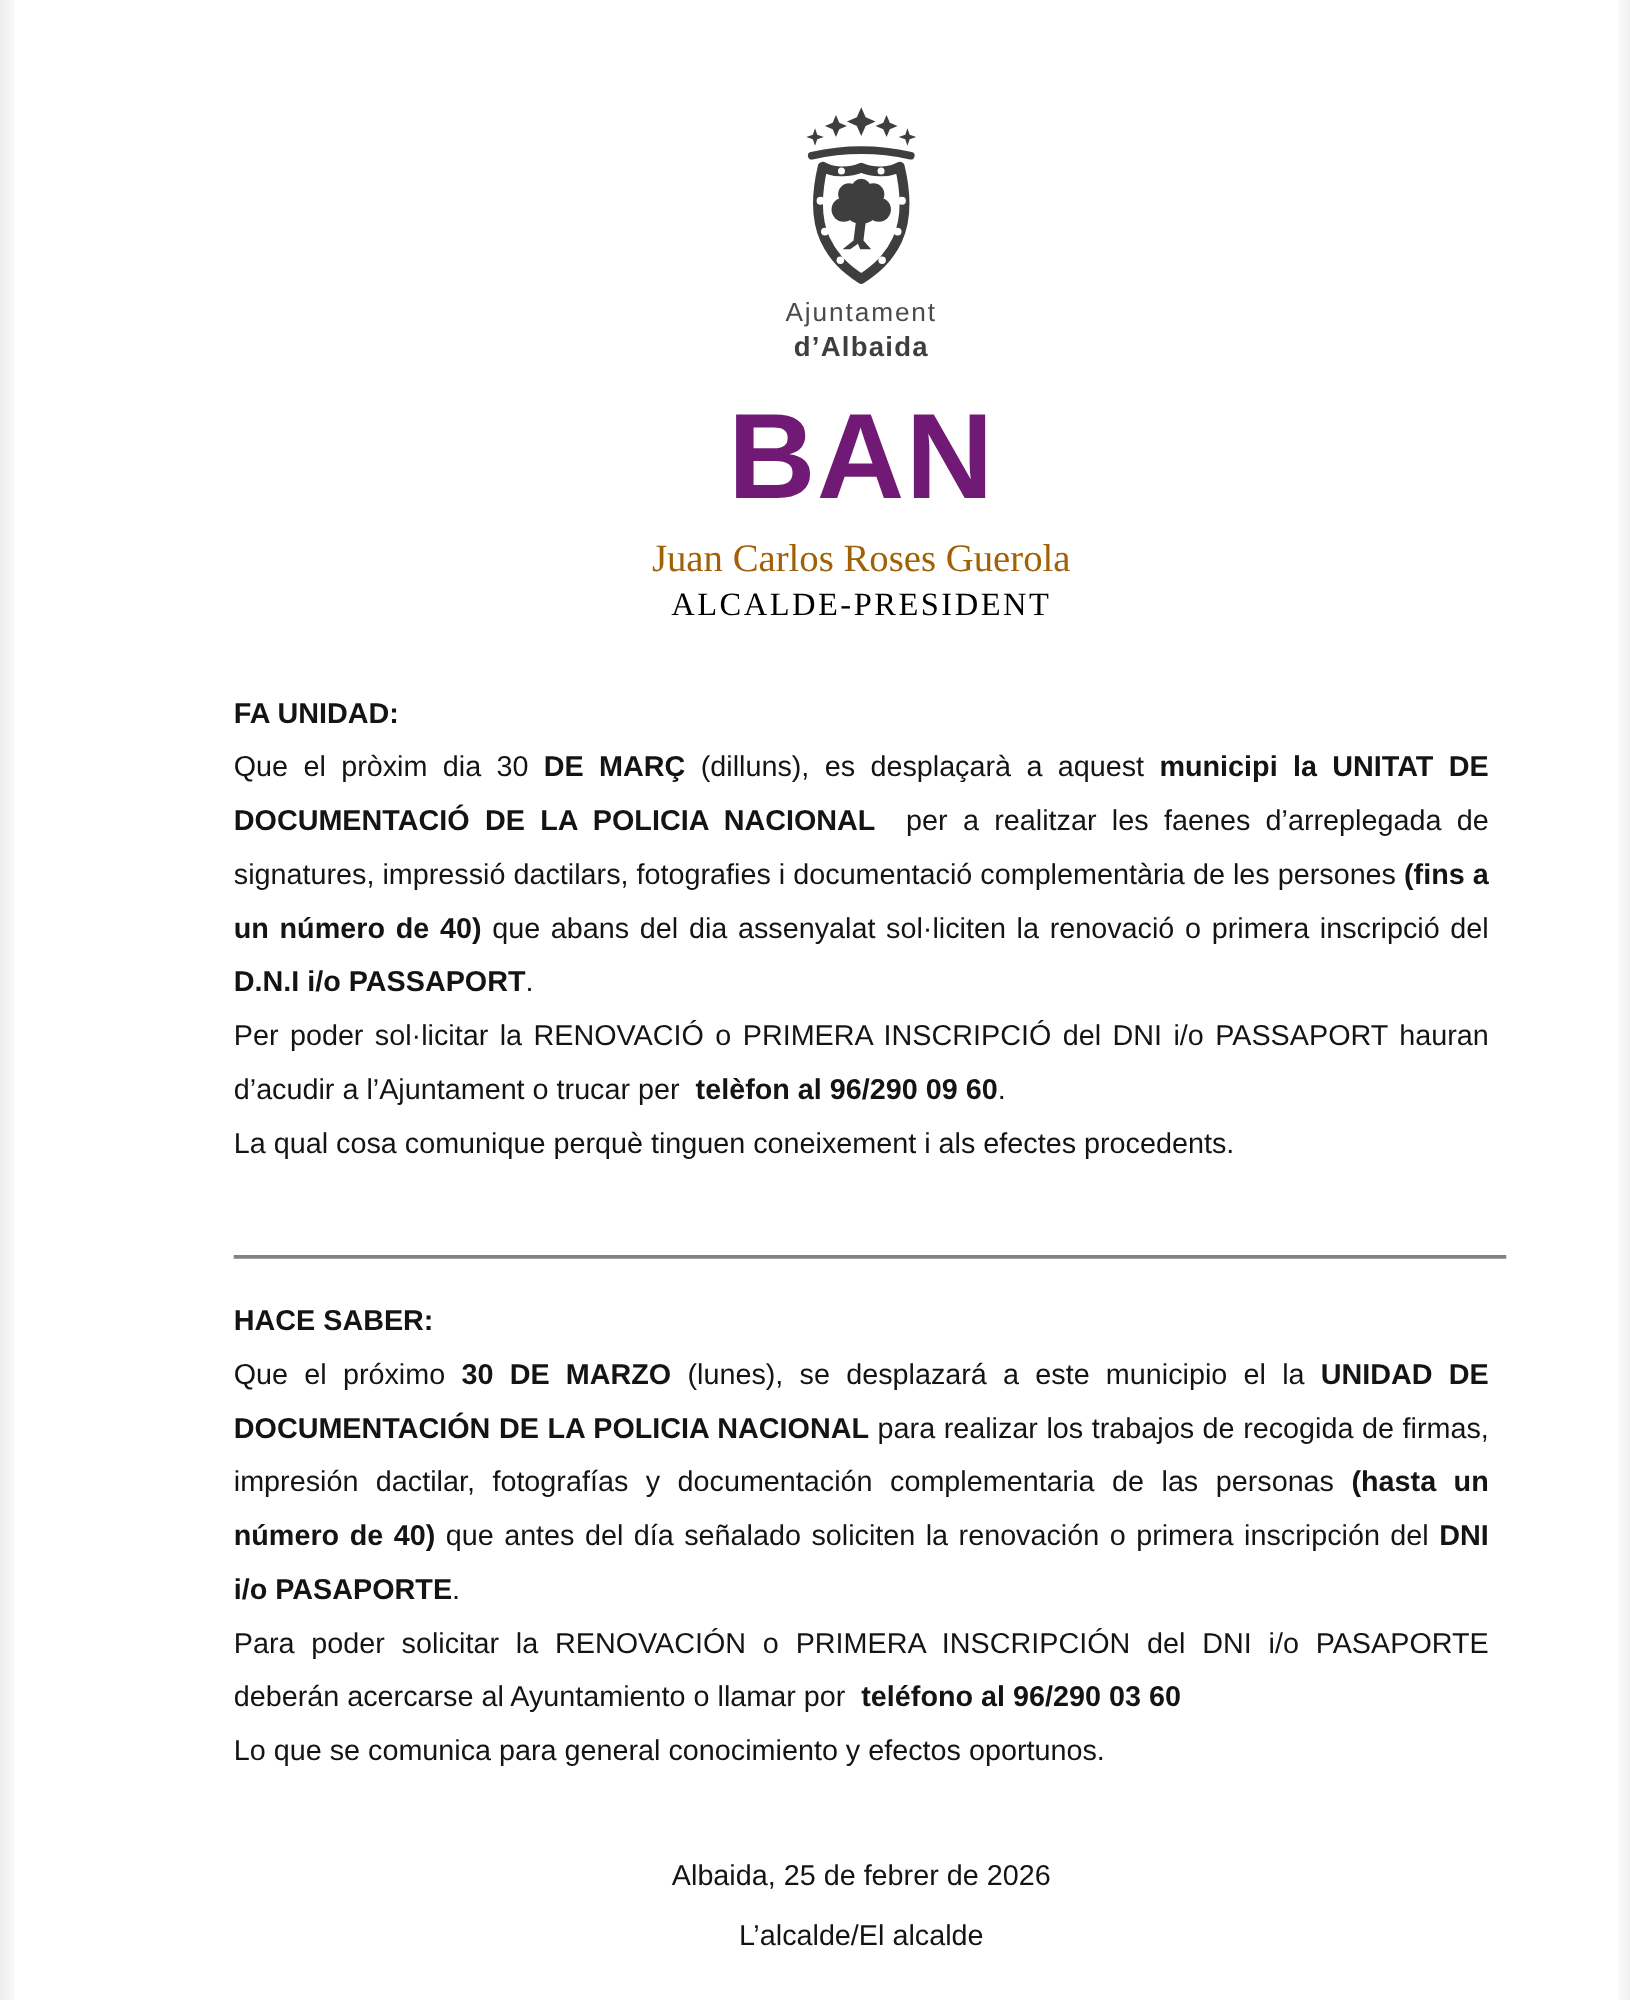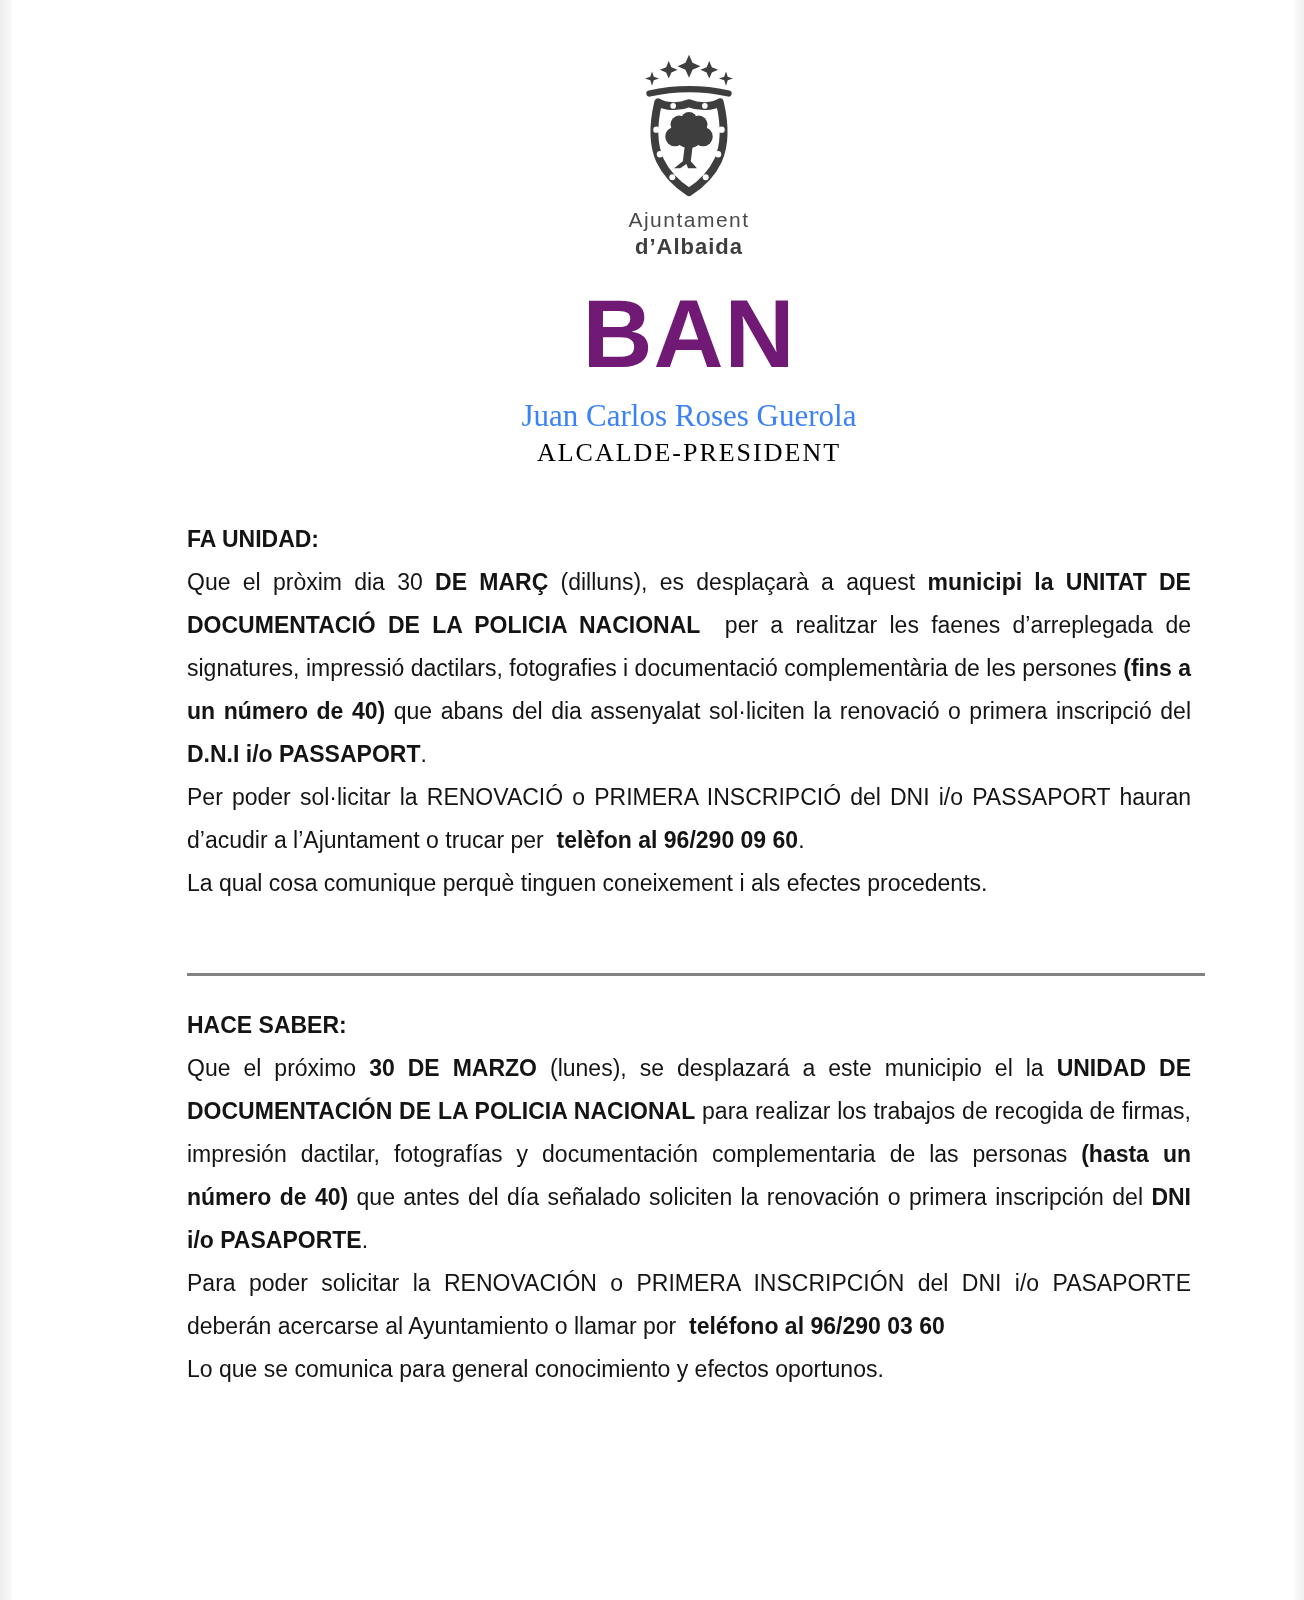--- a/index.html
+++ b/index.html
@@ -8,40 +8,40 @@
     background: #ffffff;
     color: #1c1c1c;
     font-family: "Liberation Sans", sans-serif;
     overflow: hidden;
     position: relative;
   }
   .scan-edge { position: absolute; top: 0; bottom: 0; }
   .scan-edge.left  { left: 0;  width: 12px; background: linear-gradient(90deg,#ededed,#fafafa); }
   .scan-edge.right { right: 0; width: 10px; background: linear-gradient(270deg,#f0f0f0,#fbfbfb); }
 
-  .page { position: relative; padding-top: 51px; }
+  .page { position: relative; padding-top: 82px; }
 
   header { width: 1004px; margin: 0 0 0 187px; text-align: center; }
   .crest { line-height: 0; }
   .crest svg { width: 132px; height: 152px; }
   .org-line1 {
     margin-top: 4px; font-size: 21px; letter-spacing: 1.5px;
     color: #4a4a4a; line-height: 26px;
   }
   .org-line2 {
     margin-top: 0px; font-size: 22px; font-weight: bold; letter-spacing: 1px;
     color: #3e3e3e; line-height: 28px; text-align: center;
   }
   h1.doc-title {
     margin: 24px 0 0 0; font-size: 97px; line-height: 1;
     font-weight: bold; letter-spacing: 1px; color: #701a75;
   }
   .author-name {
     margin-top: 16px; font-family: "Liberation Serif", serif;
-    font-size: 31px; line-height: 36px; color: #3b82f6;
+    font-size: 31px; line-height: 36px; color: #a16207;
   }
   .author-role {
     margin-top: 4px; font-family: "Liberation Serif", serif;
     font-size: 26px; line-height: 30px; letter-spacing: 2px; color: #000000;
   }
 
   main { width: 1004px; margin: 50px 0 0 187px; }
   h2.section-heading {
     margin: 0; font-size: 23px; font-weight: bold;
     line-height: 43px; color: #141414;
@@ -124,15 +124,19 @@
 
     <section>
       <h2 class="section-heading">HACE SABER:</h2>
       <div>
           <p class="body-para"><span>Que el próximo </span><b>30 DE MARZO</b><span> (lunes), se desplazará a este municipio el la </span><b>UNIDAD DE DOCUMENTACIÓN DE LA POLICIA NACIONAL</b><span> para realizar los trabajos de recogida de firmas, impresión dactilar, fotografías y documentación complementaria de las personas </span><b>(hasta un número de 40)</b><span> que antes del día señalado soliciten la renovación o primera inscripción del </span><b>DNI i/o PASAPORTE</b><span>.</span></p>
           <p class="body-para"><span>Para poder solicitar la RENOVACIÓN o PRIMERA INSCRIPCIÓN del DNI i/o PASAPORTE deberán acercarse al Ayuntamiento o llamar por&nbsp; </span><b>teléfono al 96/290 03 60</b></p>
           <p class="body-para"><span>Lo que se comunica para general conocimiento y efectos oportunos.</span></p>
         </div>
     </section>
 
+    <footer>
+      <p>Albaida, 25 de febrer de 2026</p>
+      <p>L’alcalde/El alcalde</p>
+    </footer>
 
   </main>
 </div>
 
 </body></html>

